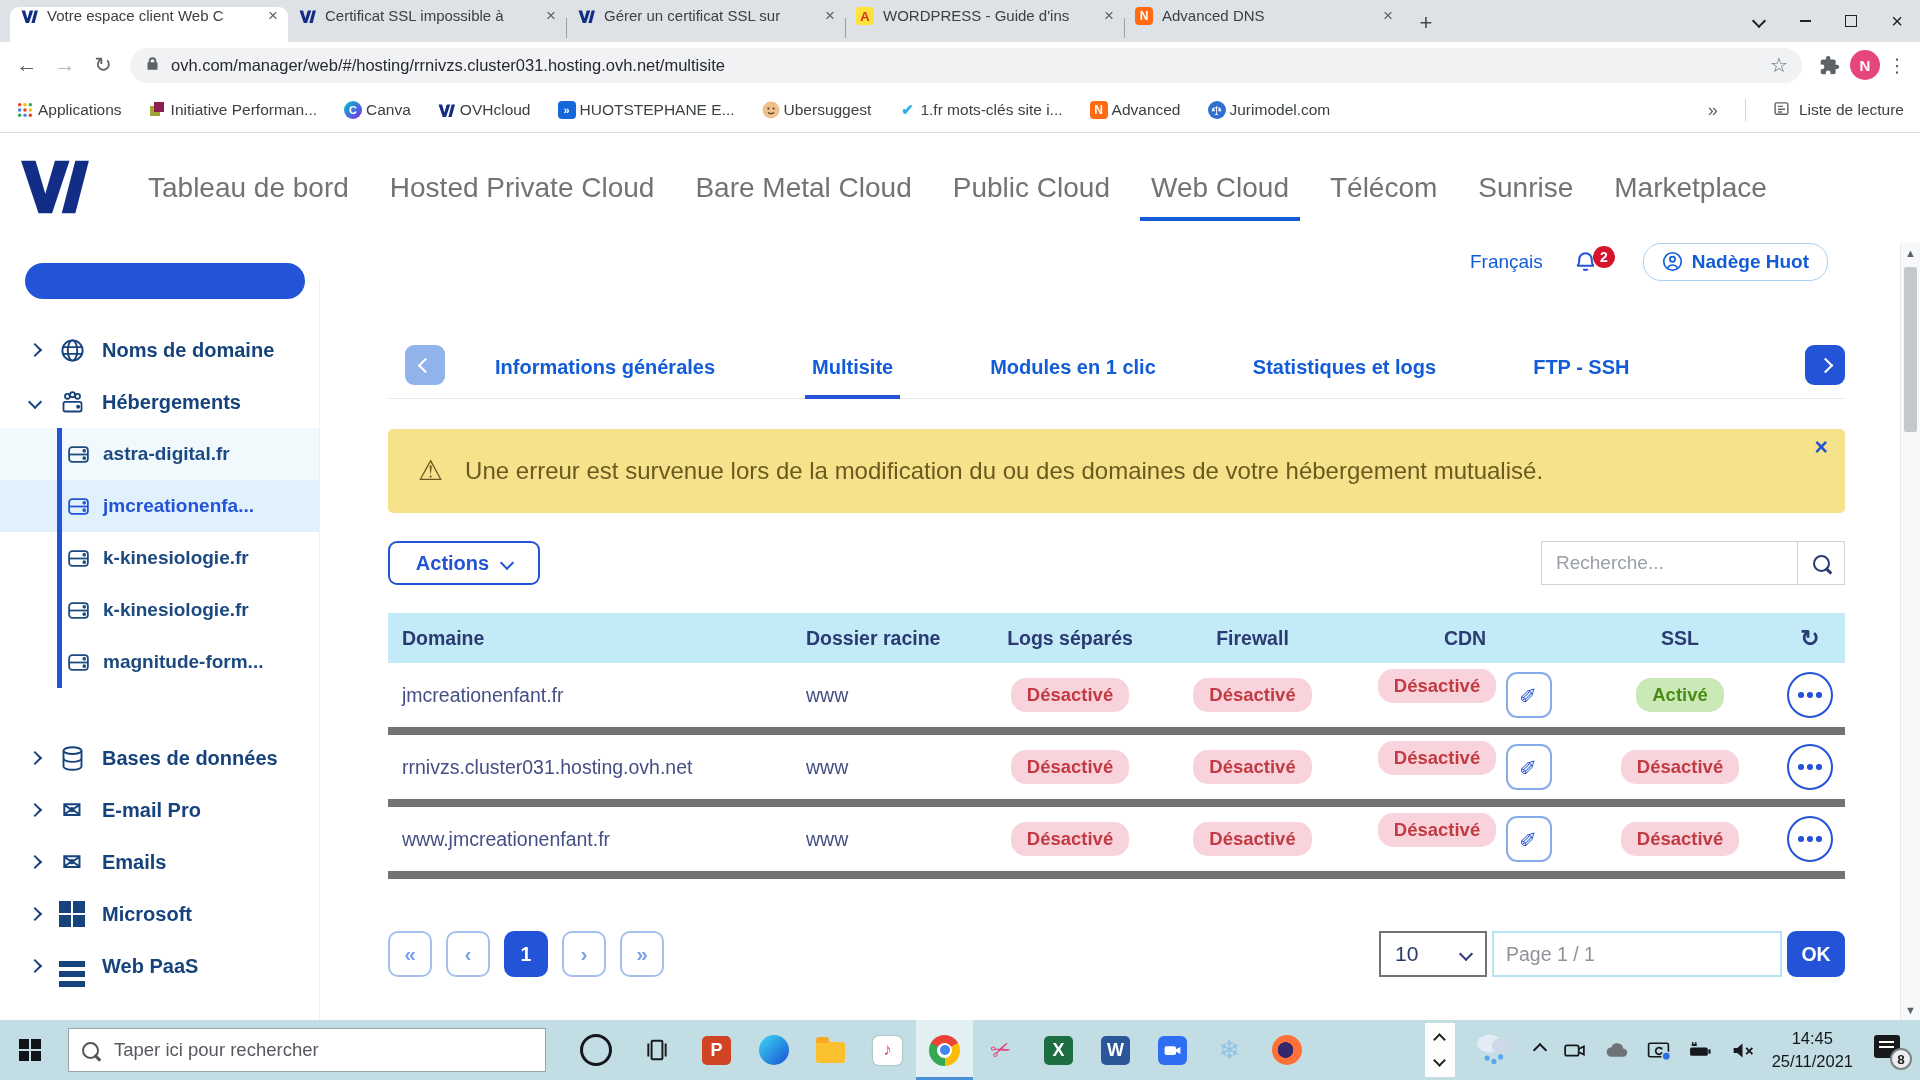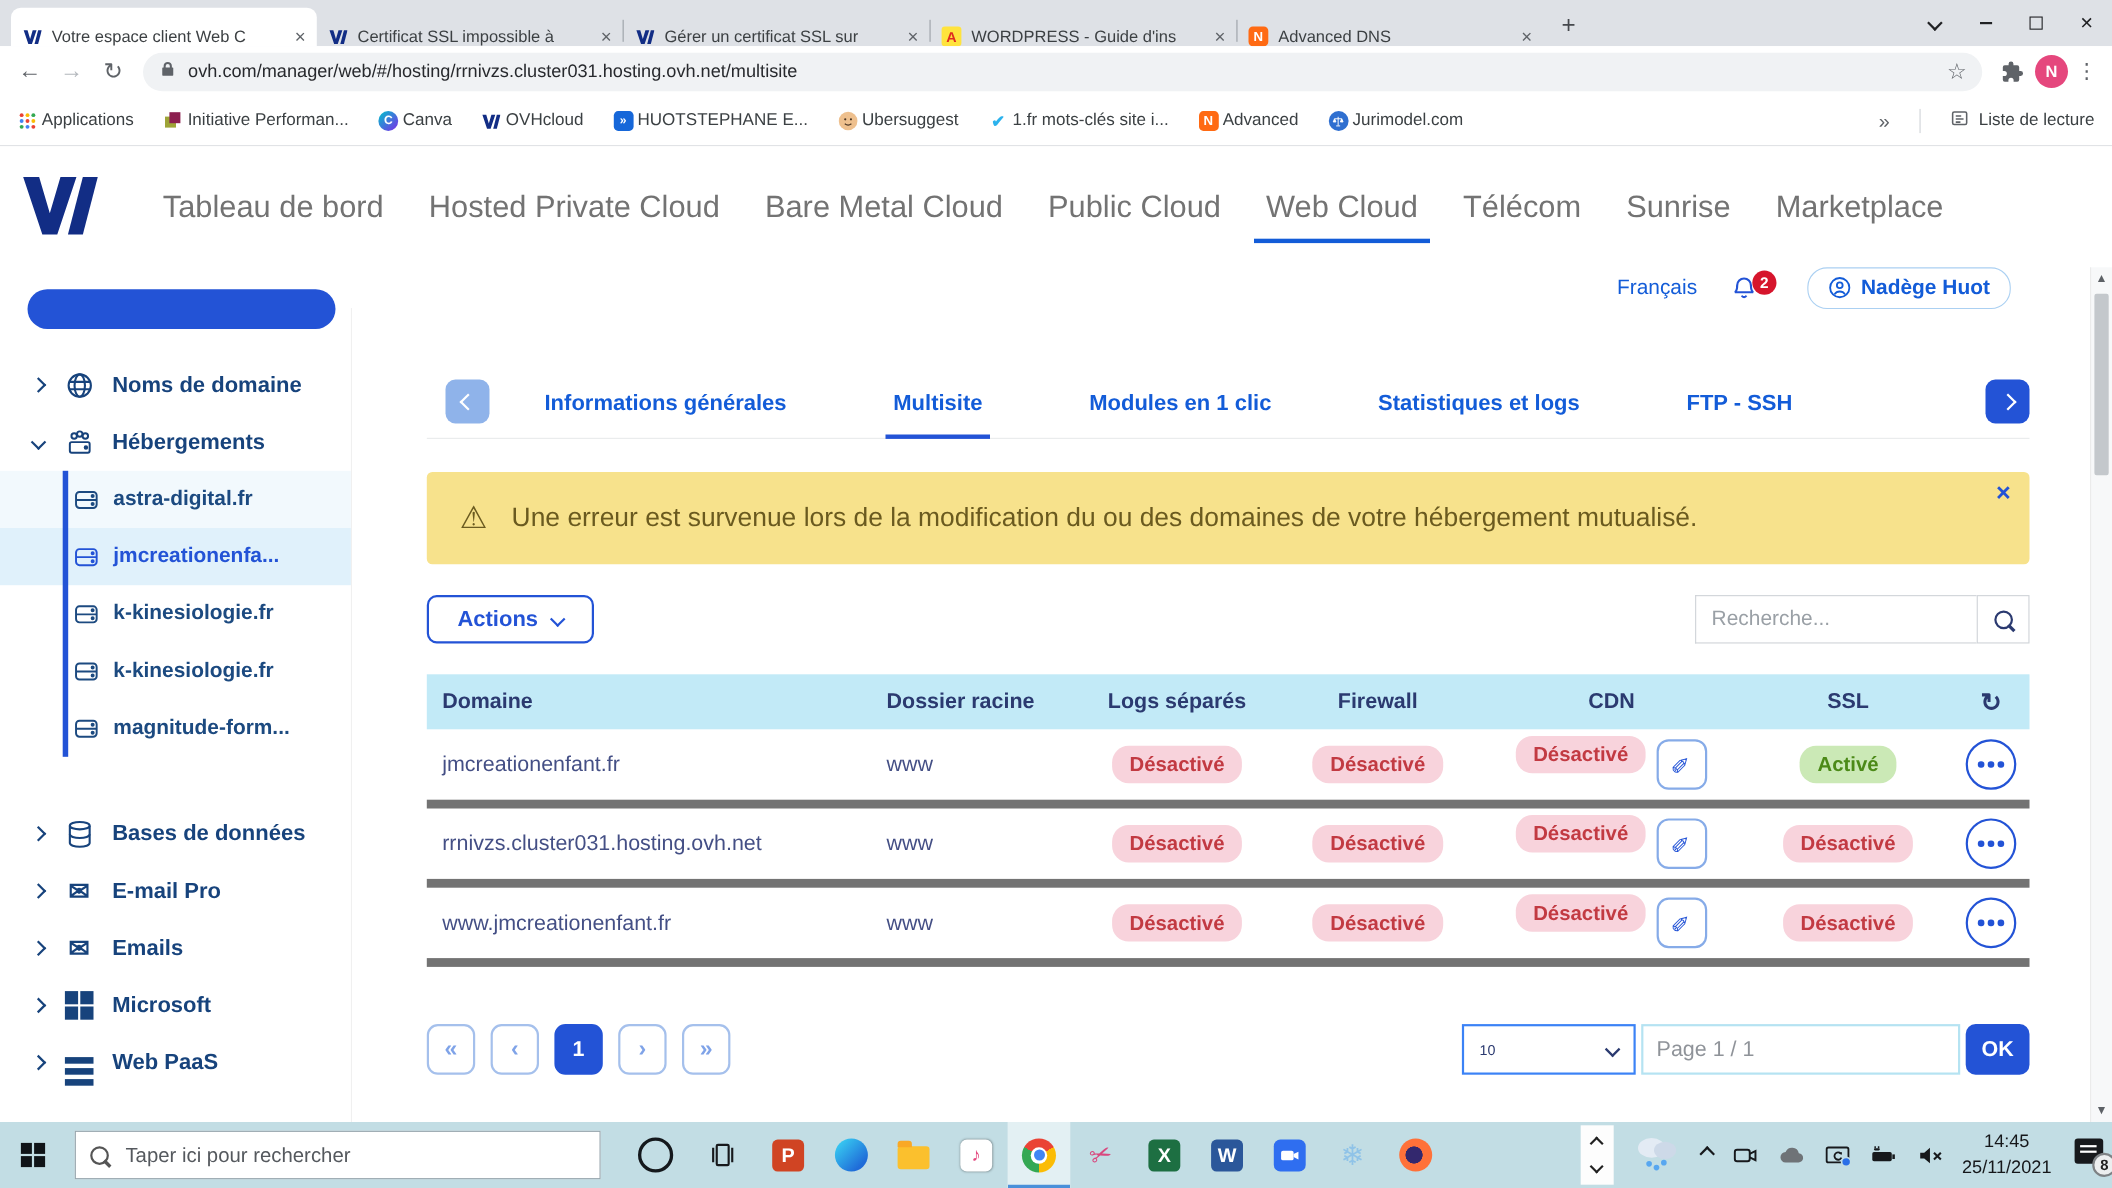--- a/index.html
+++ b/index.html
@@ -4,21 +4,21 @@
 <style>
   html,body{margin:0;padding:0}
   body{position:relative;width:1920px;height:1080px;overflow:hidden;background:#fff;
        font-family:"Liberation Sans",sans-serif;-webkit-font-smoothing:antialiased}
   .cv{display:inline-block;width:8px;height:8px;border-right:2.2px solid currentColor;border-bottom:2.2px solid currentColor}
   .cv.r{transform:rotate(-45deg)} .cv.d{transform:rotate(45deg)} .cv.u{transform:rotate(-135deg)} .cv.l{transform:rotate(135deg)}
 
   
   .tabbar{position:absolute;top:0;left:0;right:0;height:42px;background:#dee1e6;display:flex;align-items:flex-end}
   .tabs{display:flex;align-items:flex-end;padding-left:10px}
-  .tab{width:278px;height:35px;display:flex;align-items:flex-end;gap:9px;padding:0 10px;box-sizing:border-box;
+  .tab{width:278px;height:35px;display:flex;align-items:flex-start;gap:9px;padding:0 10px;box-sizing:border-box;
        font-size:15px;color:#3c4043;border-radius:9px 9px 0 0;position:relative}
   .tab.active{background:#fff}
   .tab .ttl{flex:1;white-space:nowrap;overflow:hidden}
   .tab .tclose{font-size:17px;color:#5f6368;line-height:1}
   .tsep{width:1px;height:20px;background:#9aa0a6;align-self:center;margin-top:6px}
   .fav{width:18px;height:18px;flex:none;display:flex;align-items:center;justify-content:center;border-radius:3px;font-weight:800}
   .fav.ovh svg{width:17px;height:15px}
   .fav.az{background:#ffe33d;color:#e02b20;font-size:13px}
   .fav.nc{background:#ff6a13;color:#fff;font-size:12px;border-radius:4px}
   .newtab{width:30px;height:30px;margin:0 0 4px 8px;display:flex;align-items:center;justify-content:center;font-size:22px;color:#45484d}
@@ -138,22 +138,22 @@
   .refreshcell{text-align:center;font-size:23px;color:#2b3a70;font-weight:700}
   .dotsbtn{width:46px;height:46px;border-radius:50%;border:2.5px solid #2353d6;background:#fff;display:flex;align-items:center;
            justify-content:center;gap:3.5px;box-sizing:border-box}
   .dot{width:5.5px;height:5.5px;border-radius:50%;background:#2353d6}
 
   .pgrow{margin-top:52px;display:flex;align-items:center}
   .pbtn{width:44px;height:46px;border:2px solid #a5c0ec;border-radius:10px;background:#fff;color:#7fa3e8;font-size:21px;
         font-weight:700;display:flex;align-items:center;justify-content:center;margin-right:14px;box-sizing:border-box}
   .pbtn.cur{background:#2353d6;border-color:#2353d6;color:#fff;font-size:19.5px}
   .pgright{margin-left:auto;display:flex;align-items:center}
-  .psel{width:158px;height:46px;border:2px solid #3b82f6;display:flex;align-items:center;justify-content:space-between;
-        padding:0 14px;font-size:13px;color:#2b3a70;margin-right:5px;box-sizing:border-box}
+  .psel{width:108px;height:46px;border:2px solid #737373;display:flex;align-items:center;justify-content:space-between;
+        padding:0 14px;font-size:21px;color:#2b3a70;margin-right:5px;box-sizing:border-box}
   .psel .cv{color:#2b3a70}
   .pinput{width:290px;height:46px;border:2px solid #b5e3f2;padding:0 12px;font-size:19.5px;color:#555;margin-right:5px;
           font-family:"Liberation Sans",sans-serif;box-sizing:border-box;outline:none}
   .pinput::placeholder{color:#8f9399}
   .okbtn{width:58px;height:46px;background:#2353d6;border-radius:9px;color:#fff;font-size:19.5px;font-weight:700;
          display:flex;align-items:center;justify-content:center}
 
   
   .vscroll{position:absolute;right:0;top:110px;width:20px;height:777px;background:#f7f8f9;border-left:1px solid #ebebeb;box-sizing:border-box}
   .varr{position:absolute;left:0;width:100%;text-align:center;font-size:11px;color:#5d6166}
@@ -185,21 +185,21 @@
           font-weight:700;display:flex;align-items:center;justify-content:center}
   .chromeic{width:31px;height:31px;border-radius:50%;position:relative;
             background:conic-gradient(from -60deg,#ea4335 0 120deg,#fbbc05 120deg 240deg,#34a853 240deg 360deg)}
   .chromeic::before{content:"";position:absolute;left:8px;top:8px;width:15px;height:15px;border-radius:50%;background:#fff}
   .chromeic::after{content:"";position:absolute;left:10.5px;top:10.5px;width:10px;height:10px;border-radius:50%;background:#4285f4}
   .scis{font-size:24px;color:#d9487e;transform:rotate(-20deg)}
   .camtile{width:29px;height:29px;border-radius:6px;background:#2f6ef0;display:flex;align-items:center;justify-content:center}
   .camtile svg{width:21px;height:21px}
   .snow{font-size:26px;color:#8fc3e8;line-height:1}
   .ffic{width:30px;height:30px;border-radius:50%;background:radial-gradient(circle at 45% 50%,#33286e 0 34%,#ff7139 36%)}
-  .tray{margin-left:auto;display:flex;align-items:center;gap:17px;padding-right:0}
+  .tray{margin-left:auto;display:flex;align-items:center;gap:17px;padding-right:12px}
   .updown{width:30px;height:54px;background:#fdfdfd;display:flex;flex-direction:column;align-items:center;justify-content:center;gap:12px;color:#222}
   .updown .cv{width:7px;height:7px;border-width:2px}
   .weather svg{width:46px;height:38px}
   .trayic{color:#17191c;display:flex;align-items:center;justify-content:center}
   .trayic svg{width:25px;height:25px}
   .trayexp .cv{width:8px;height:8px;border-width:2.4px;color:#17191c}
   .clock{text-align:center;font-size:16.5px;color:#15171a;line-height:1.4}
   .notif{position:relative;width:34px;height:34px;margin-left:4px}
   .nbub{position:absolute;left:0;top:2px;width:26px;height:23px;background:#17191c;border-radius:3px}
   .nbub::before{content:"";position:absolute;left:5px;top:6px;width:15px;height:2.4px;background:#fff;box-shadow:0 5px 0 #fff}

